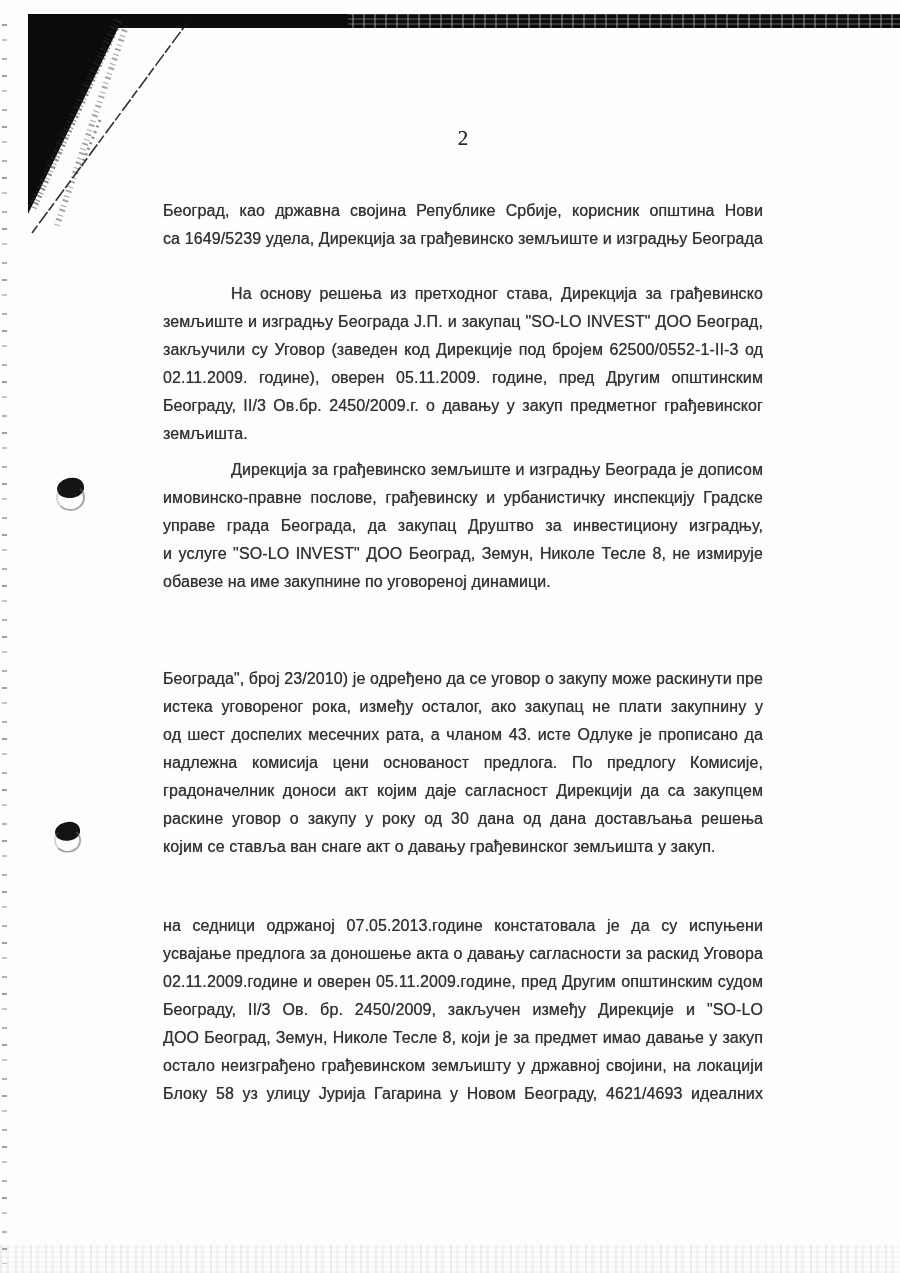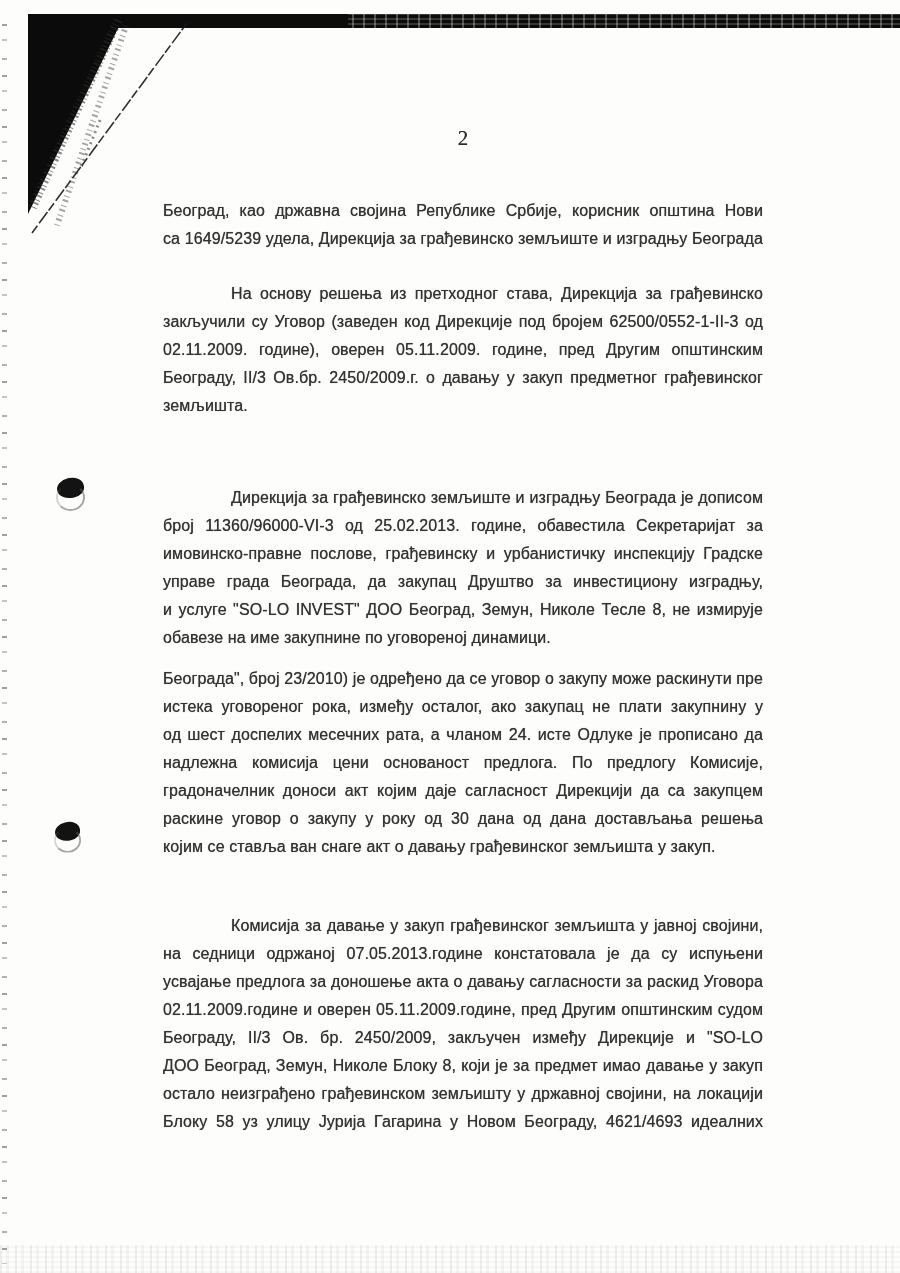--- a/index.html
+++ b/index.html
@@ -84,50 +84,49 @@
 
   <div class="pagenum">2</div>
 
   <div class="para" style="top:197px">
     <div class="line">Београд, као државна својина Републике Србије, корисник општина Нови Београд</div>
     <div class="line">са 1649/5239 удела, Дирекција за грађевинско земљиште и изградњу Београда</div>
   </div>
 
   <div class="para" style="top:280px">
     <div class="line first">На основу решења из претходног става, Дирекција за грађевинско</div>
+    <div class="line">земљиште и изградњу Београда Ј.П. и закупац "SO-LO INVEST" ДОО Београд,</div>
     <div class="line">закључили су Уговор (заведен код Дирекције под бројем 62500/0552-1-II-3 од</div>
     <div class="line">02.11.2009. године), оверен 05.11.2009. године, пред Другим општинским судом у</div>
     <div class="line">Београду, II/3 Ов.бр. 2450/2009.г. о давању у закуп предметног грађевинског</div>
     <div class="line lastleft">земљишта.</div>
   </div>
 
-  <div class="para" style="top:484px">
+  <div class="para" style="top:456px">
     <div class="line first">Дирекција за грађевинско земљиште и изградњу Београда је дописом</div>
-    <div class="line">број 11360/96000-VI-3 од 25.02.2013. године, обавестила Секретаријат за</div>
     <div class="line">имовинско-правне послове, грађевинску и урбанистичку инспекцију Градске</div>
     <div class="line">управе града Београда, да закупац Друштво за инвестициону изградњу, трговину</div>
     <div class="line">и услуге "SO-LO INVEST" ДОО Београд, Земун, Николе Тесле 8, не измирује своје</div>
     <div class="line lastleft">обавезе на име закупнине по уговореној динамици.</div>
   </div>
 
   <div class="para" style="top:665px">
     <div class="line">Београда", број 23/2010) је одређено да се уговор о закупу може раскинути пре</div>
     <div class="line">истека уговореног рока, између осталог, ако закупац не плати закупнину у висини</div>
-    <div class="line">од шест доспелих месечних рата, а чланом 24. исте Одлуке је прописано да</div>
+    <div class="line">од шест доспелих месечних рата, а чланом 43. исте Одлуке је прописано да</div>
     <div class="line">надлежна комисија цени основаност предлога. По предлогу Комисије,</div>
     <div class="line">градоначелник доноси акт којим даје сагласност Дирекцији да са закупцем</div>
     <div class="line">раскине уговор о закупу у року од 30 дана од дана достављања решења закупцу и</div>
     <div class="line lastleft">којим се ставља ван снаге акт о давању грађевинског земљишта у закуп.</div>
   </div>
 
   <div class="para" style="top:912px">
-    <div class="line first">Комисија за давање у закуп грађевинског земљишта у јавној својини,</div>
     <div class="line">на седници одржаној 07.05.2013.године констатовала је да су испуњени услови за</div>
     <div class="line">усвајање предлога за доношење акта о давању сагласности за раскид Уговора о</div>
     <div class="line">02.11.2009.године и оверен 05.11.2009.године, пред Другим општинским судом у</div>
     <div class="line">Београду, II/3 Ов. бр. 2450/2009, закључен између Дирекције и "SO-LO INVEST"</div>
-    <div class="line">ДОО Београд, Земун, Николе Блоку 8, који је за предмет имао давање у закуп</div>
+    <div class="line">ДОО Београд, Земун, Николе Тесле 8, који је за предмет имао давање у закуп</div>
     <div class="line">остало неизграђено грађевинском земљишту у државној својини, на локацији у</div>
     <div class="line">Блоку 58 уз улицу Јурија Гагарина у Новом Београду, 4621/4693 идеалних делова</div>
   </div>
 
   <div class="bottomnoise"></div>
 </div>
 
 </body></html>

